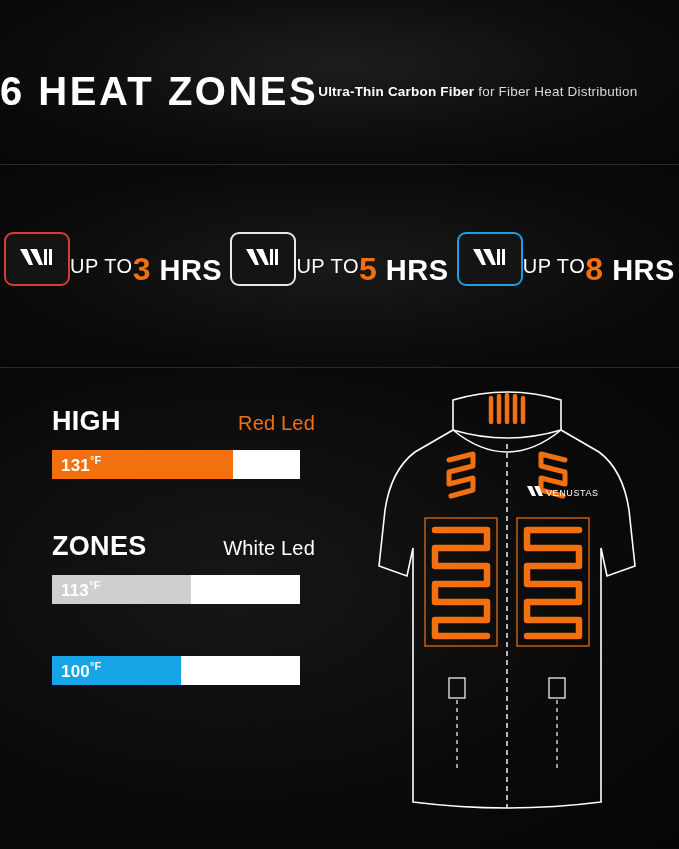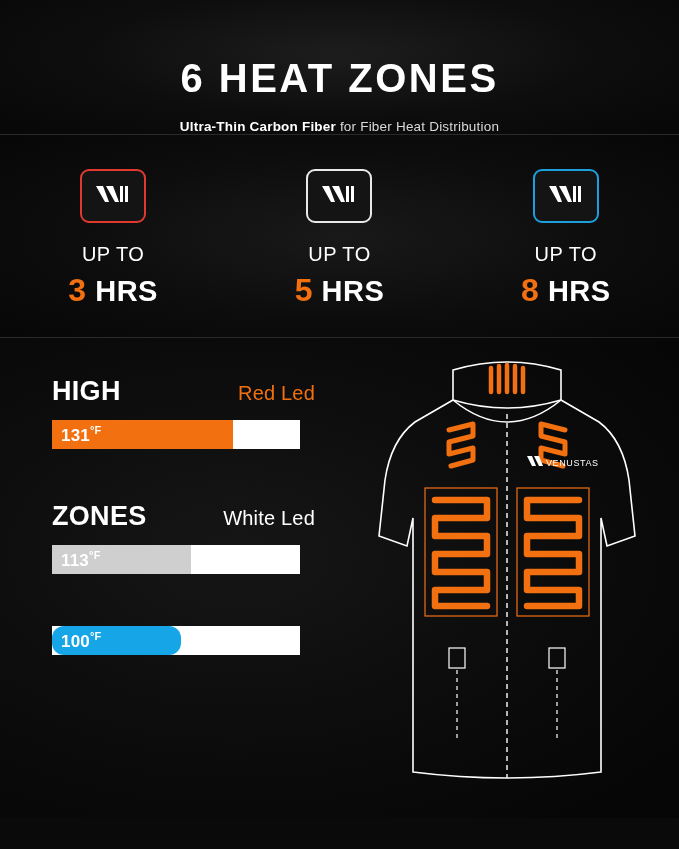--- a/index.html
+++ b/index.html
@@ -11,27 +11,26 @@
   }
   .page {
     position: relative;
     width: 679px; height: 849px;
     background: #0a0a0a;
   }
 
   
   .header {
     position: relative;
-    height: 135px;
+    height: 165px;
     background: radial-gradient(ellipse at 50% 40%, #1d1d1d 0%, #0d0d0d 55%, #070707 100%);
     border-bottom: 1px solid #2a2a2a;
     display: flex;
-    flex-direction: column;
-    align-items: center;
-    justify-content: flex-end;
+    align-items: center;
+    justify-content: flex-start;
   }
   .title {
     color: #ffffff;
     font-size: 40px;
     font-weight: bold;
     letter-spacing: 2.5px;
     text-align: center;
     margin-top: 18px;
   }
   .subtitle {
@@ -47,21 +46,20 @@
   .levels {
     position: relative;
     height: 203px;
     background: radial-gradient(ellipse at 50% 50%, #191919 0%, #0c0c0c 60%, #070707 100%);
     border-bottom: 1px solid #2a2a2a;
     display: flex;
   }
   .level {
     flex: 1;
     display: flex;
-    flex-direction: column;
     align-items: center;
     justify-content: center;
     padding-top: 6px;
   }
   .chip {
     width: 66px; height: 54px;
     border-radius: 9px;
     border: 2px solid #888;
     background: #141414;
     display: flex;
@@ -223,21 +221,21 @@
         </div>
         <div class="bar">
           <div class="bar-fill" id="fill1" style="background: rgb(207, 207, 207); width: 56%;">
             <span class="bar-temp"><span>113</span><span class="deg-sup">°F</span></span>
           </div>
         </div>
       </div>
 
       <div class="mode">
         <div class="bar">
-          <div class="bar-fill" id="fill2" style="background: rgb(22, 166, 232); width: 52%; border-radius: 12px;">
+          <div class="bar-fill" id="fill2" style="background: rgb(22, 166, 232); width: 52%;">
             <span class="bar-temp"><span>100</span><span class="deg-sup">°F</span></span>
           </div>
         </div>
       </div>
 
     </div>
 
     <div class="vest">
       <svg width="300" height="440" viewBox="0 0 300 440">
         <g fill="none" stroke="#ffffff" stroke-width="1.6">

